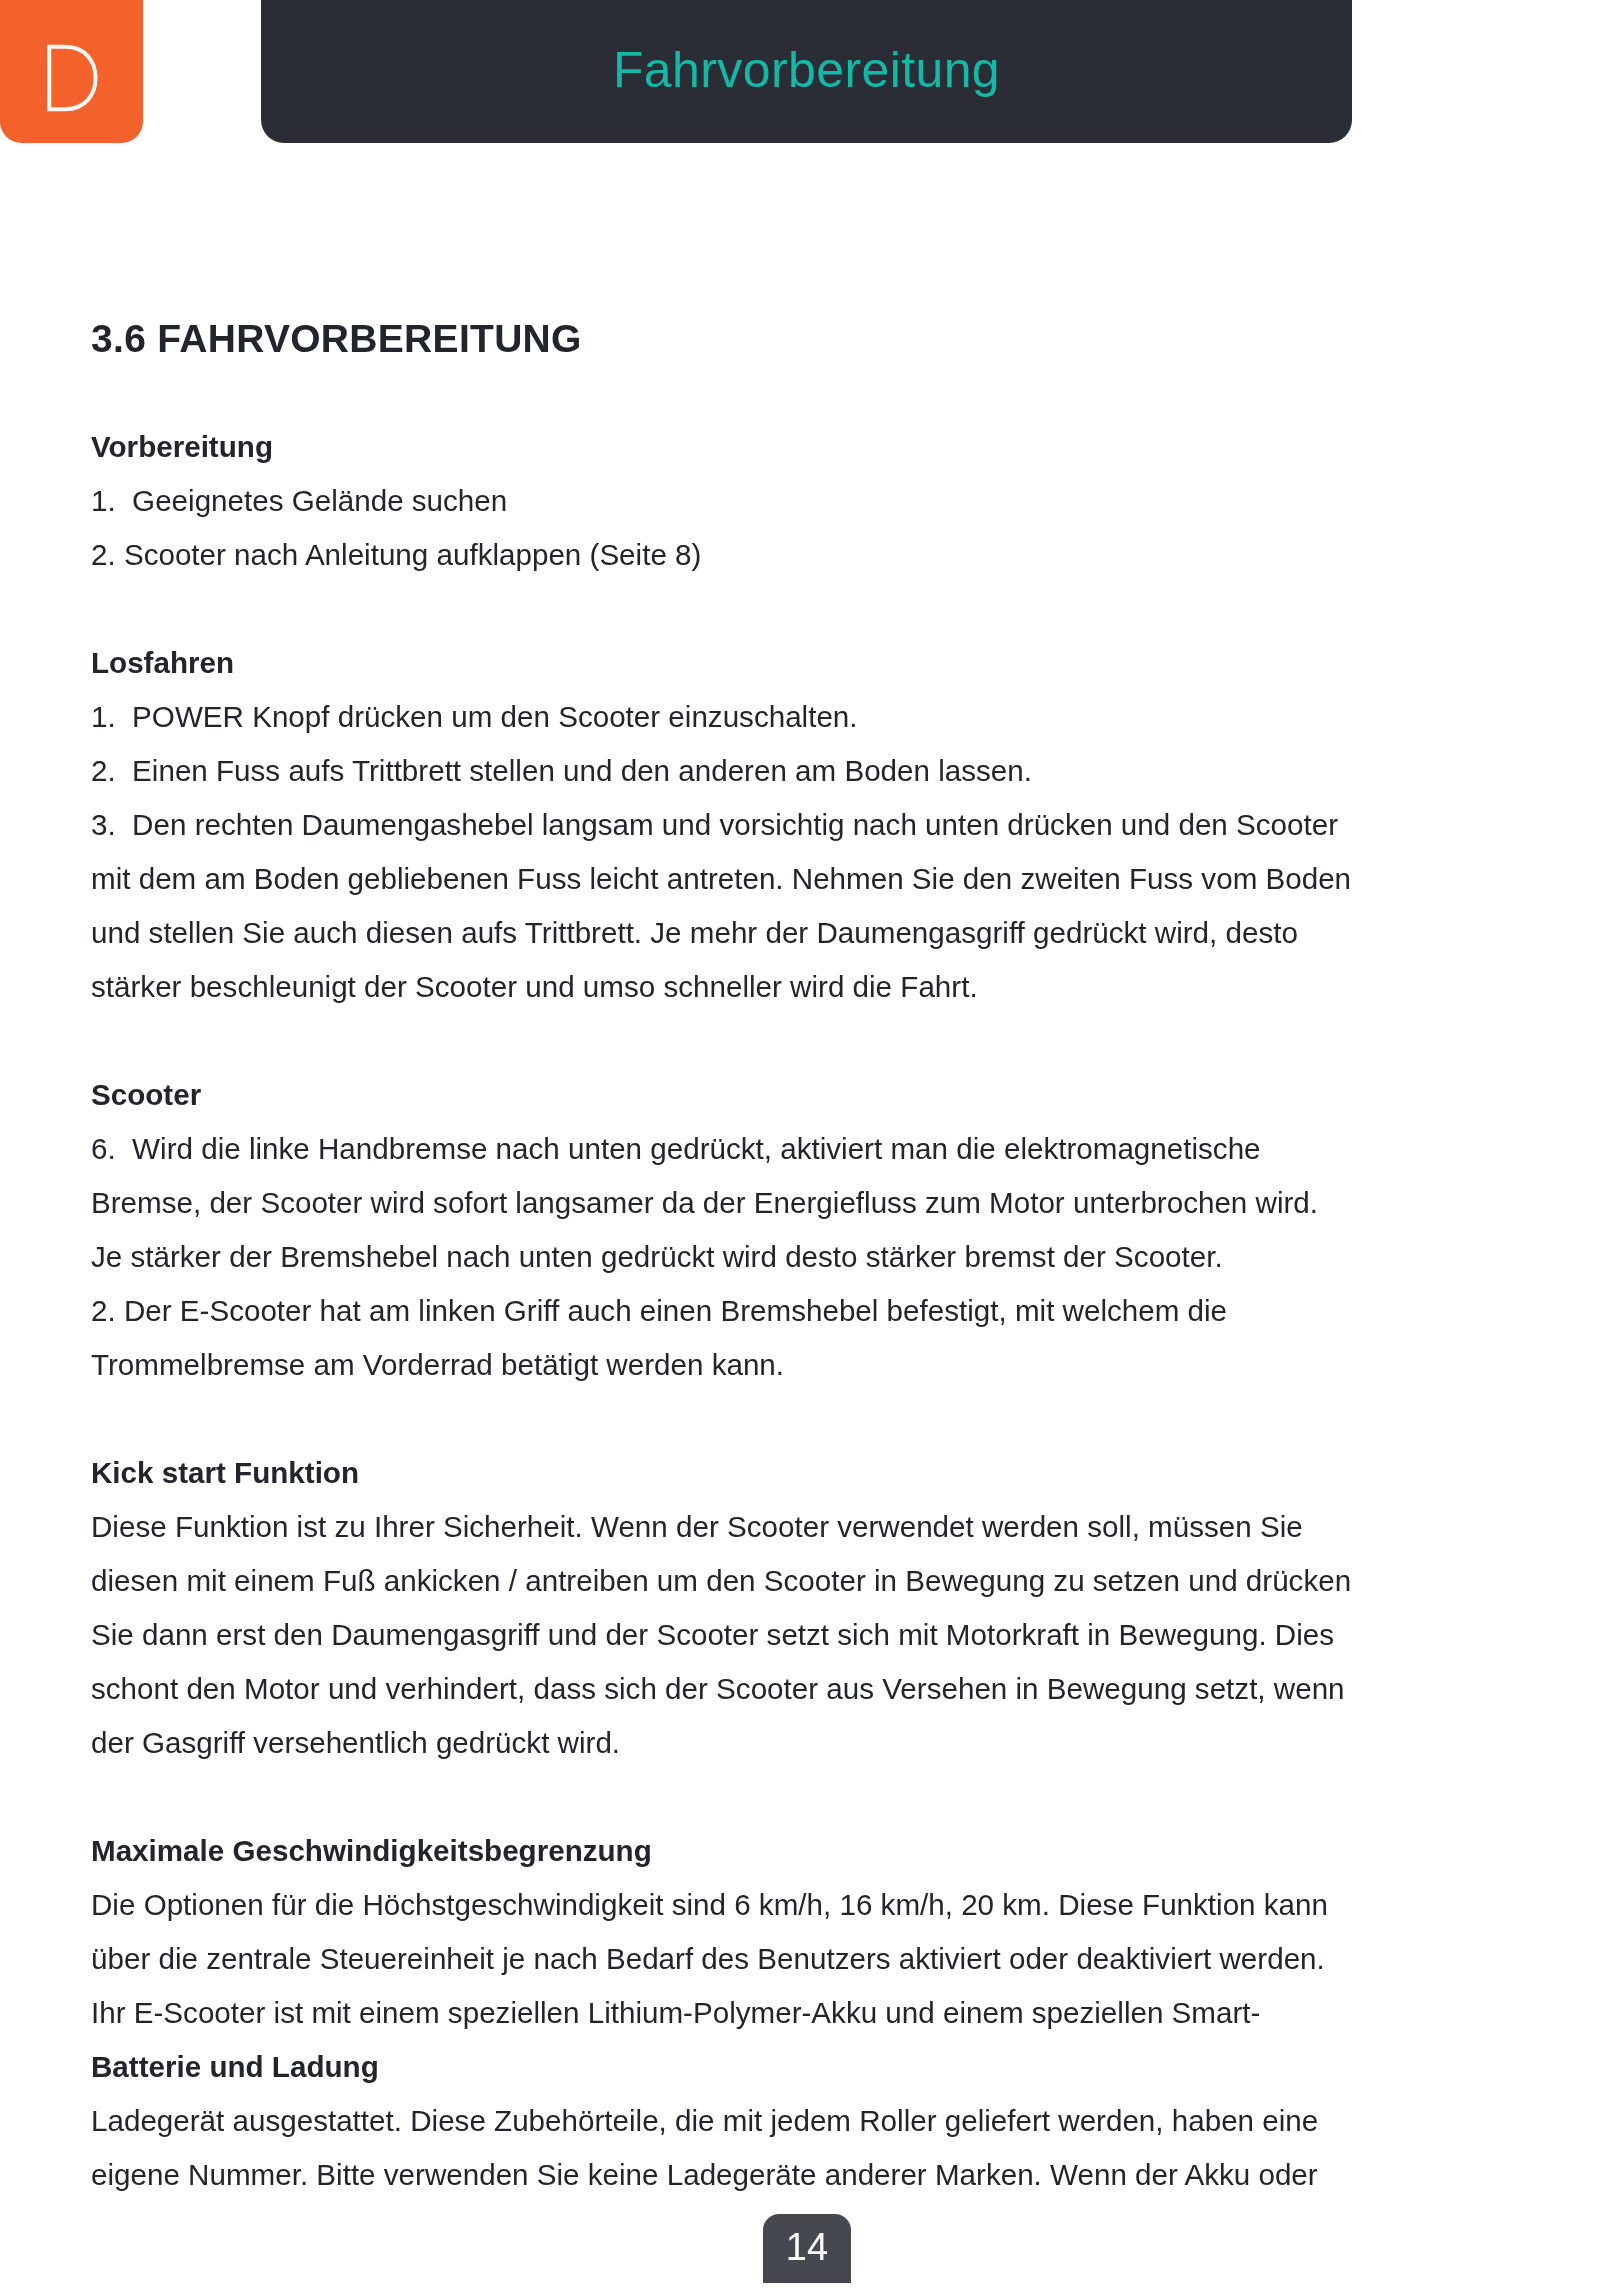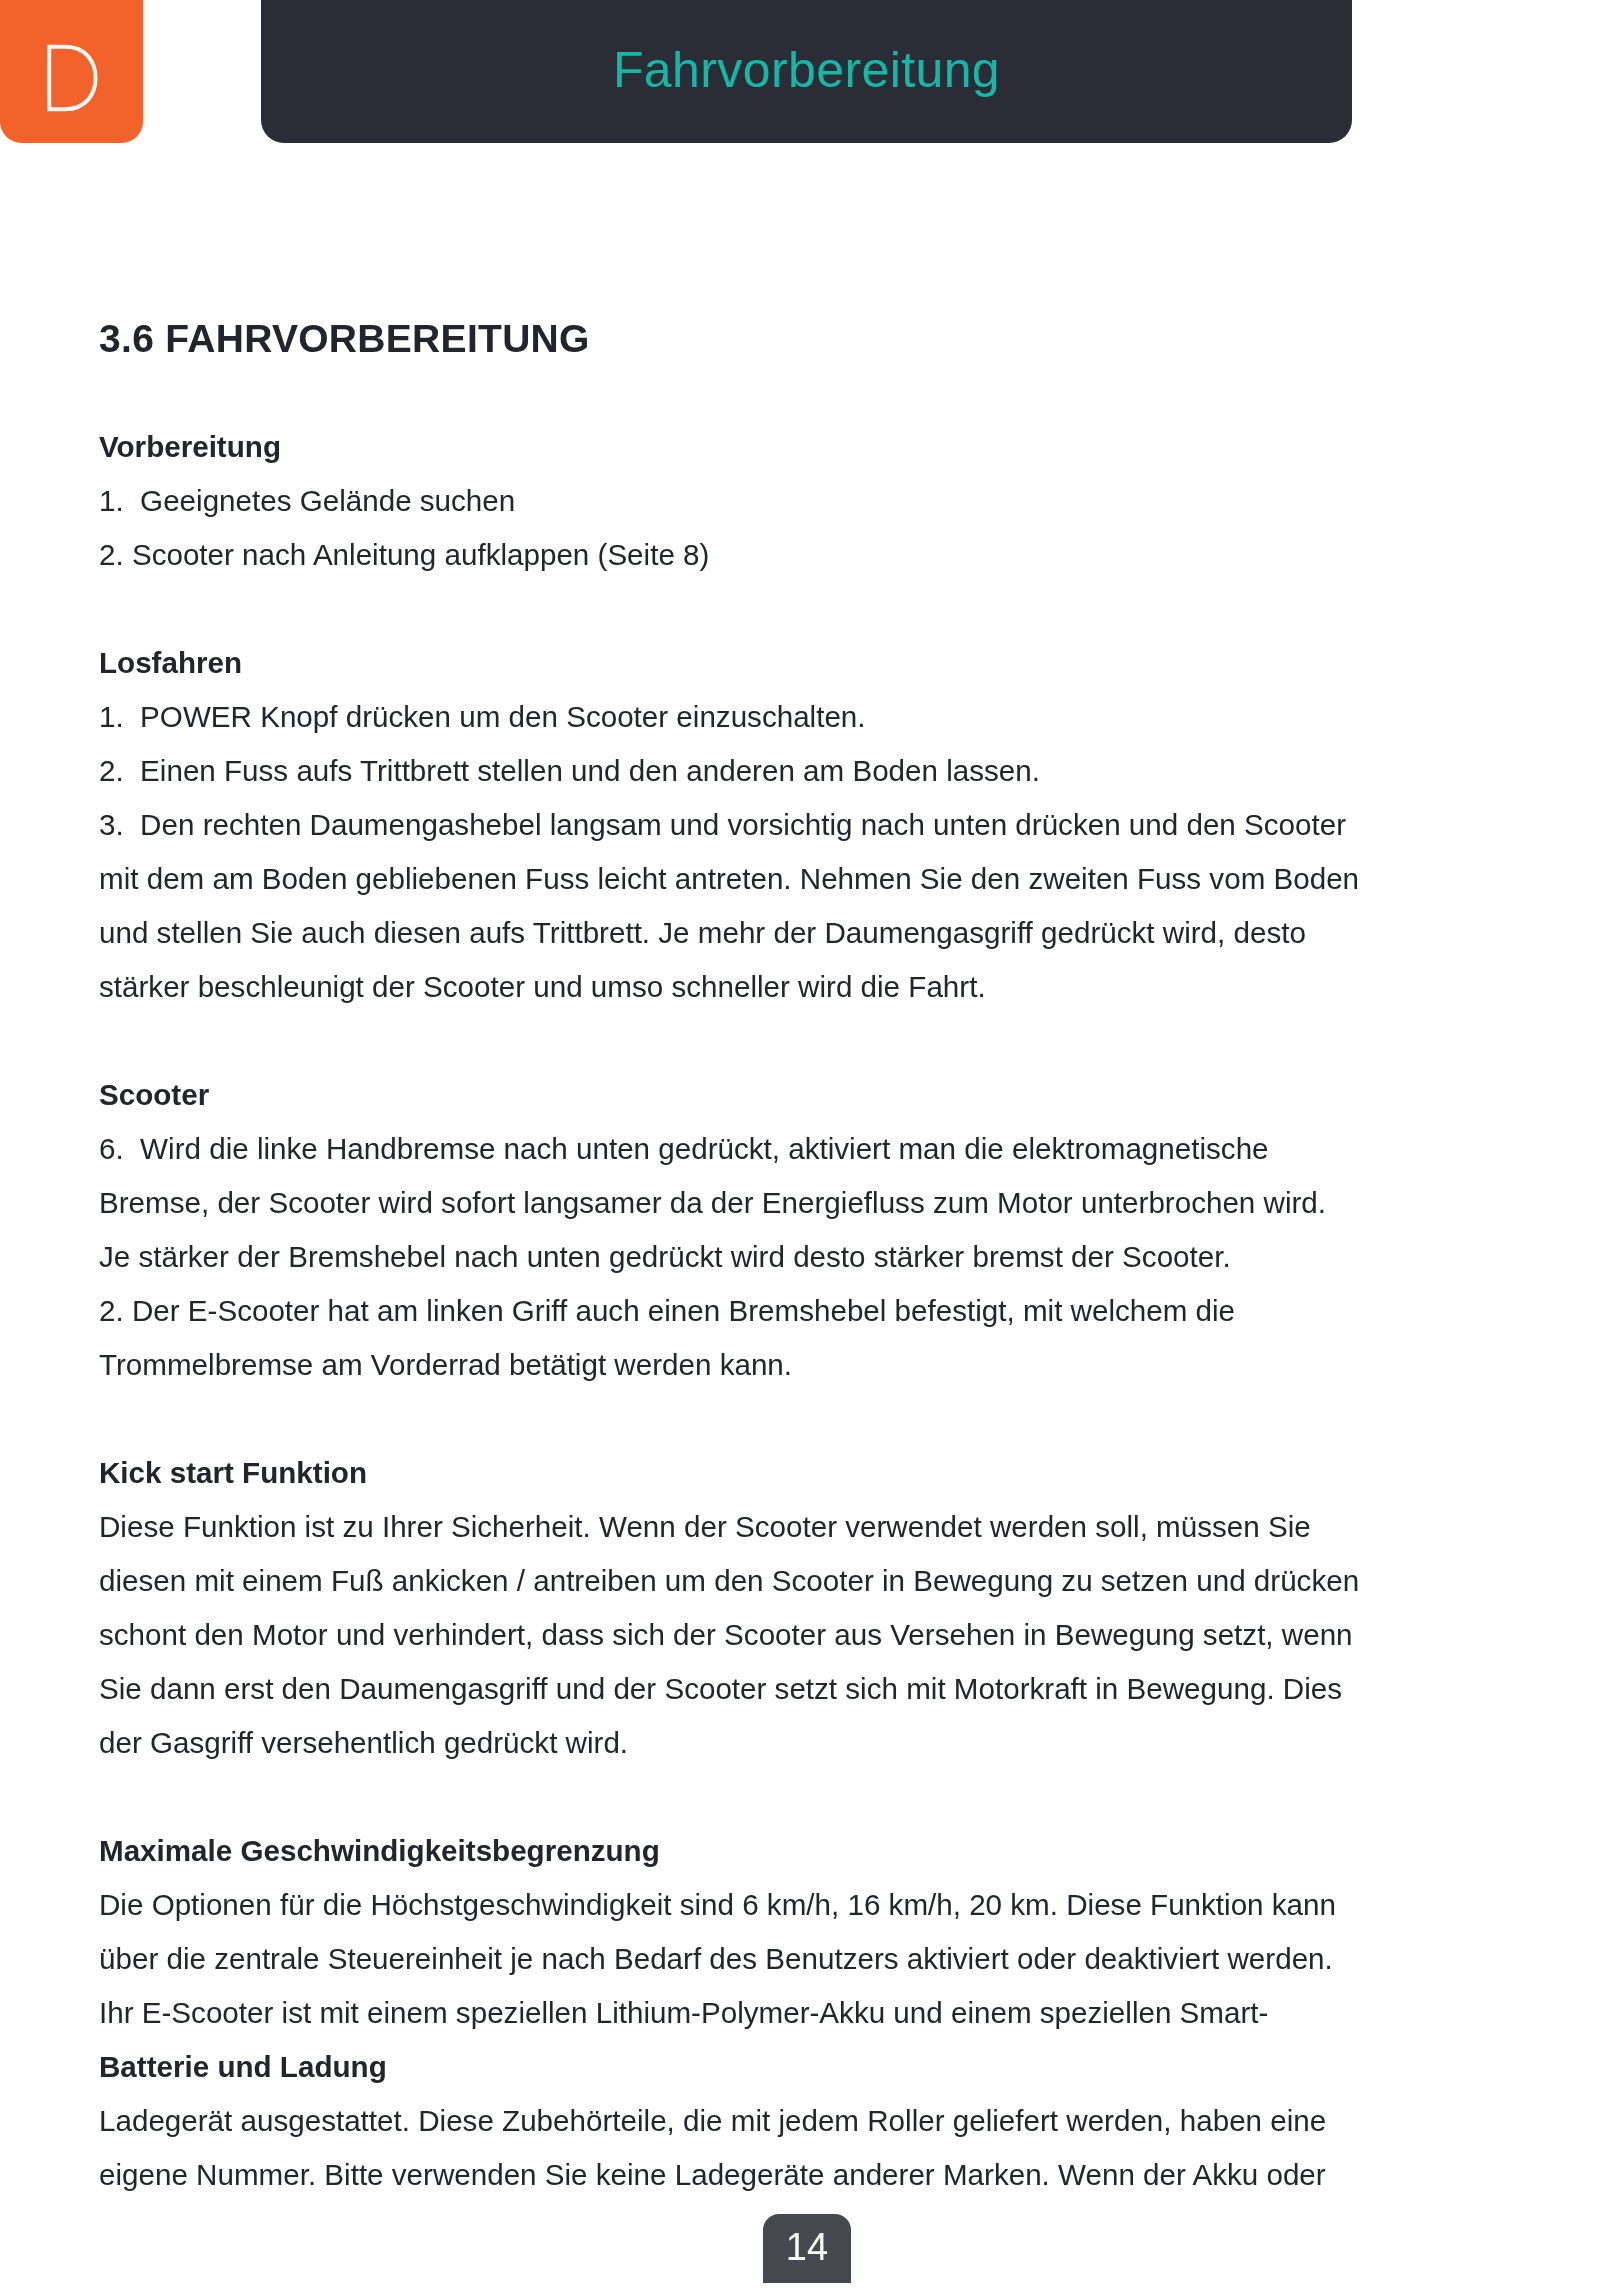--- a/index.html
+++ b/index.html
@@ -49,21 +49,21 @@
     color: #14b8a6;
     font-size: 50px;
     font-weight: 400;
     letter-spacing: 0.4px;
     padding-bottom: 3.6px;
   }
 
   
   .page-body {
     position: absolute;
-    left: 99px;
+    left: 91px;
     top: 312px;
     right: 54px;
   }
   .row, .block {
     height: 54px;
     display: flex;
     align-items: center;
     white-space: pre;
     font-size: 29.6px;
     line-height: 54px;
@@ -131,22 +131,22 @@
         <div class="block heading">Scooter</div>
         <div class="block line">6.  Wird die linke Handbremse nach unten gedrückt, aktiviert man die elektromagnetische</div>
         <div class="block line">Bremse, der Scooter wird sofort langsamer da der Energiefluss zum Motor unterbrochen wird.</div>
         <div class="block line">Je stärker der Bremshebel nach unten gedrückt wird desto stärker bremst der Scooter.</div>
         <div class="block line">2. Der E-Scooter hat am linken Griff auch einen Bremshebel befestigt, mit welchem die</div>
         <div class="block line">Trommelbremse am Vorderrad betätigt werden kann.</div>
         <div class="block gap"></div>
         <div class="block heading">Kick start Funktion</div>
         <div class="block line">Diese Funktion ist zu Ihrer Sicherheit. Wenn der Scooter verwendet werden soll, müssen Sie</div>
         <div class="block line">diesen mit einem Fuß ankicken / antreiben um den Scooter in Bewegung zu setzen und drücken</div>
+        <div class="block line">Sie dann erst den Daumengasgriff und der Scooter setzt sich mit Motorkraft in Bewegung. Dies</div>
         <div class="block line">schont den Motor und verhindert, dass sich der Scooter aus Versehen in Bewegung setzt, wenn</div>
-        <div class="block line">Sie dann erst den Daumengasgriff und der Scooter setzt sich mit Motorkraft in Bewegung. Dies</div>
         <div class="block line">der Gasgriff versehentlich gedrückt wird.</div>
         <div class="block gap"></div>
         <div class="block heading">Maximale Geschwindigkeitsbegrenzung</div>
         <div class="block line">Die Optionen für die Höchstgeschwindigkeit sind 6 km/h, 16 km/h, 20 km. Diese Funktion kann</div>
         <div class="block line">über die zentrale Steuereinheit je nach Bedarf des Benutzers aktiviert oder deaktiviert werden.</div>
         <div class="block line">Ihr E-Scooter ist mit einem speziellen Lithium-Polymer-Akku und einem speziellen Smart-</div>
         <div class="block heading">Batterie und Ladung</div>
         <div class="block line">Ladegerät ausgestattet. Diese Zubehörteile, die mit jedem Roller geliefert werden, haben eine</div>
         <div class="block line">eigene Nummer. Bitte verwenden Sie keine Ladegeräte anderer Marken. Wenn der Akku oder</div>
       </div>

